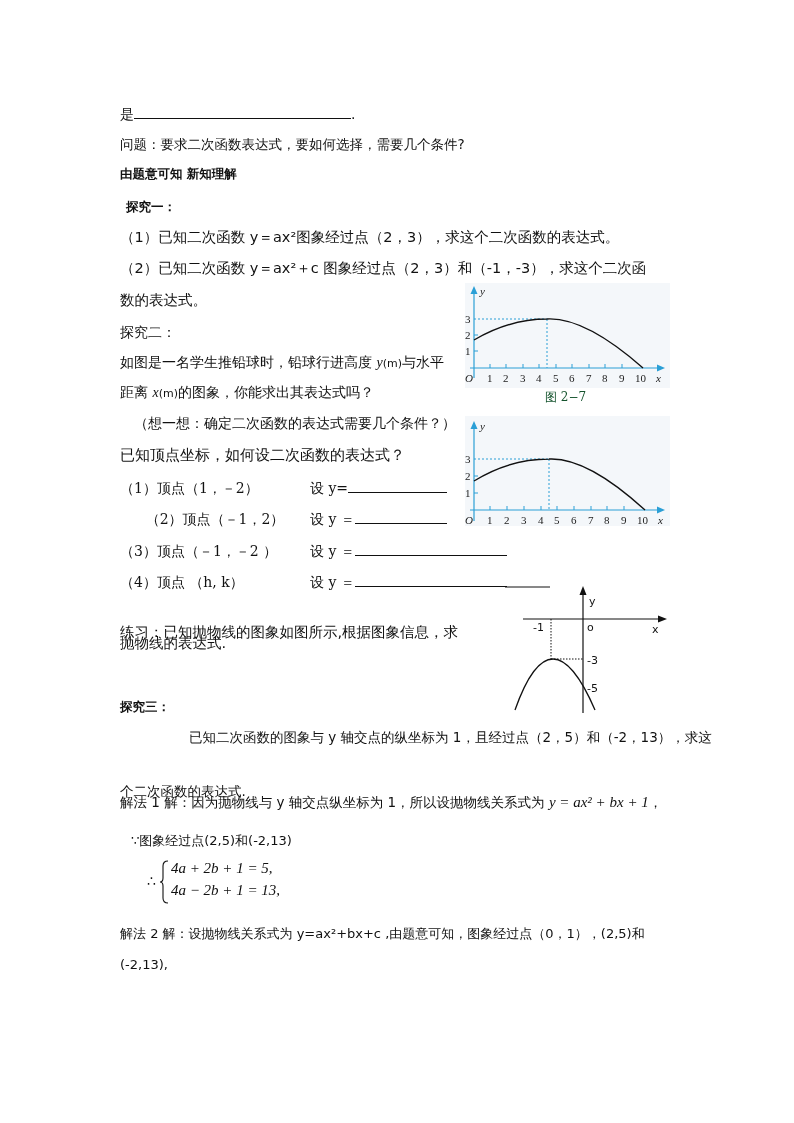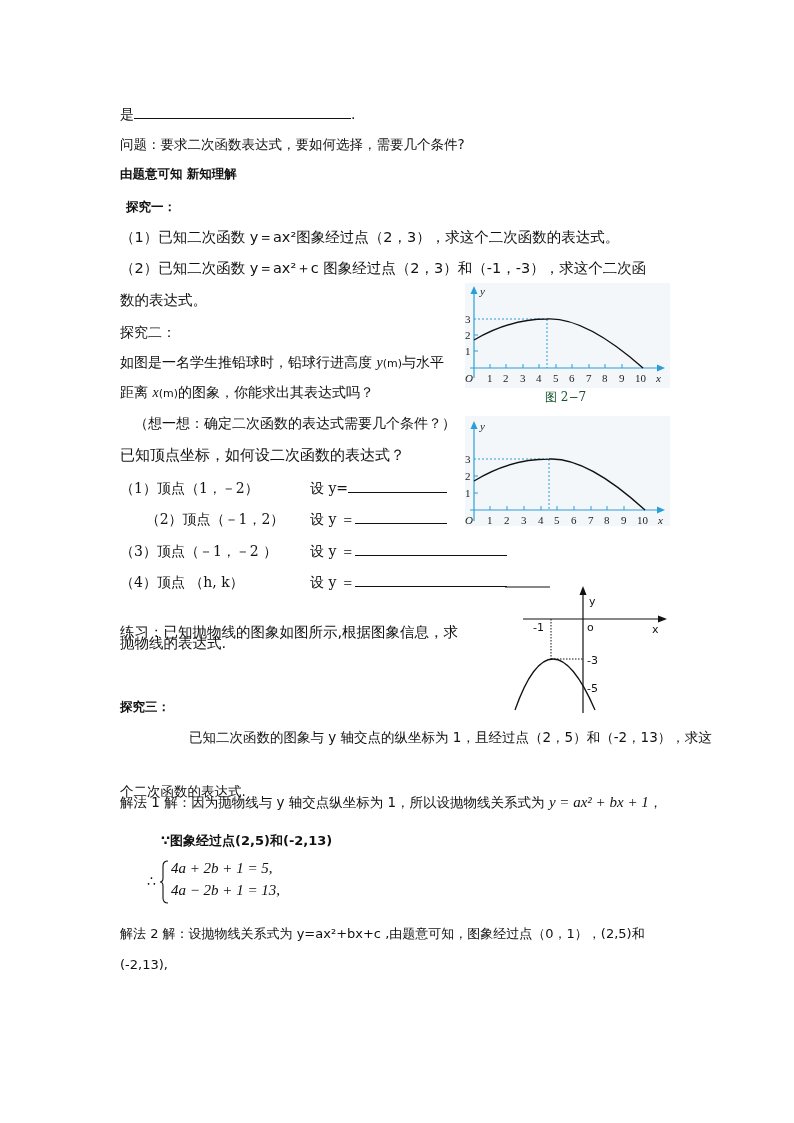--- a/index.html
+++ b/index.html
@@ -169,21 +169,21 @@
   </svg>
 </div>
 
 <div class="line bold" style="left:120px; top:698px;">探究三：</div>
 <div class="line" style="left:147px; top:728px; font-size:13.5px;margin-left:42px;">已知二次函数的图象与 y 轴交点的纵坐标为 1，且经过点（2，5）和（-2，13），求这</div>
 <div class="line" style="left:120px; top:759px; font-size:13.5px;margin-top:23px;">个二次函数的表达式.</div>
 
 <div class="line" style="left:120px; top:793px; font-size:13.5px;">
   <span>解法 1 解：因为抛物线与 y 轴交点纵坐标为 1，所以设抛物线关系式为 </span><span class="math" style="font-size:15px;">y = ax² + bx + 1</span><span>，</span>
 </div>
-<div class="line" style="left:161px; top:832px; font-size:13px;font-weight:bold;">∵图象经过点(2,5)和(-2,13)</div>
+<div class="line" style="left:131px; top:832px; font-size:13px;">∵图象经过点(2,5)和(-2,13)</div>
 
 <div class="line" style="left:147px; top:872px; font-size:14px;">∴</div>
 <svg class="brace-sys" style="left:160px; top:860px;" width="10" height="44">
   <path d="M8,1 Q3,1 3,6 L3,18 Q3,22 0,22 Q3,22 3,26 L3,38 Q3,43 8,43" fill="none" stroke="#111" stroke-width="1.1"></path>
 </svg>
 <div class="eq math" style="left:171px; top:860px;">4a + 2b + 1 = 5,</div>
 <div class="eq math" style="left:171px; top:882px;">4a − 2b + 1 = 13,</div>
 
 <div class="line" style="left:120px; top:925px; font-size:13px;">解法 2 解：设抛物线关系式为  y=ax²+bx+c ,由题意可知，图象经过点（0，1），(2,5)和</div>
 <div class="line" style="left:120px; top:956px; font-size:13px;">(-2,13),</div>

